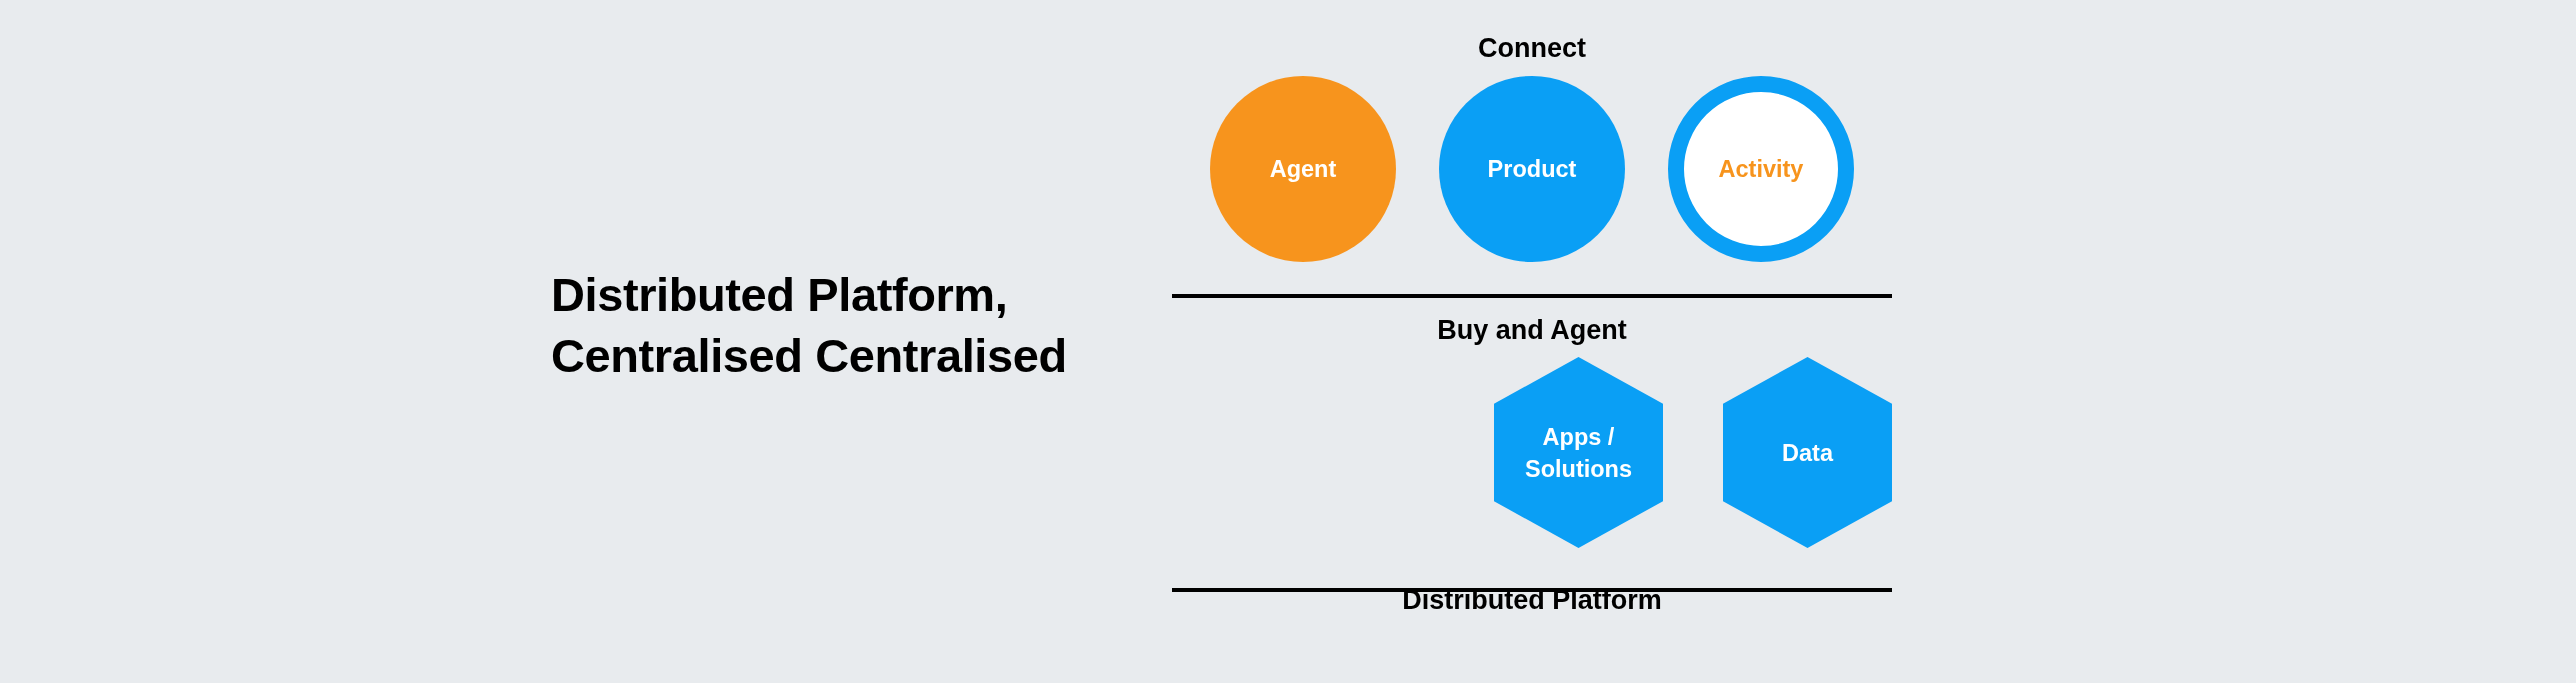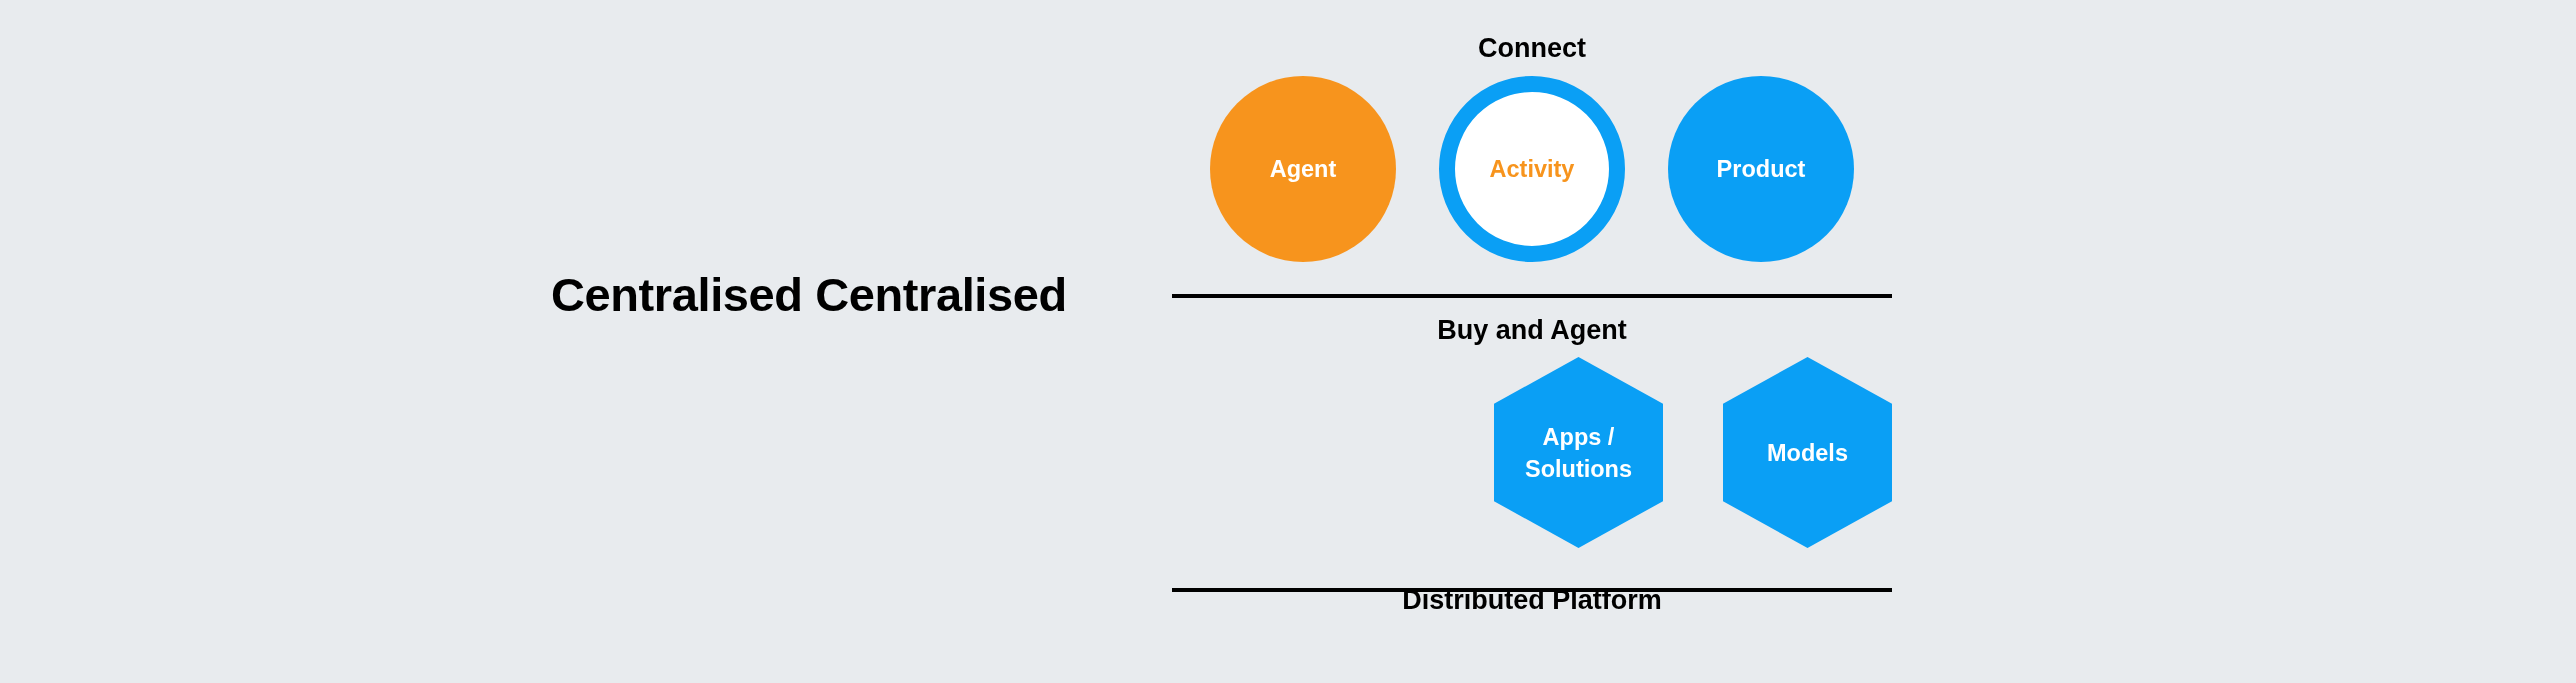--- a/index.html
+++ b/index.html
@@ -107,49 +107,50 @@
     line-height: 32px;
     font-weight: bold;
     text-align: center;
   }
   .hexagon .hex-label { max-width: 130px; }
 </style>
 </head>
 <body>
 
 <div class="slide-title">
+  <div>Distributed Platform,</div>
   <div>Centralised Centralised</div>
 </div>
 
 <div class="diagram">
 
   <div class="section-heading heading-connect">Connect</div>
 
   <div class="circles-row">
     <div class="circle circle-orange">
       <span>Agent</span>
     </div>
+    <div class="circle circle-blue">
+      <span>Product</span>
+    </div>
     <div class="circle circle-ring">
       <span>Activity</span>
-    </div>
-    <div class="circle circle-blue">
-      <span>Product</span>
     </div>
   </div>
 
   <div class="divider divider-1"></div>
 
   <div class="section-heading heading-buysell">Buy and Agent</div>
 
   <div class="hex-row">
     <div class="hexagon">
       <span class="hex-label">Apps / Solutions</span>
     </div>
     <div class="hexagon">
-      <span class="hex-label">Models</span>
+      <span class="hex-label">Data</span>
     </div>
   </div>
 
   <div class="divider divider-2"></div>
 
   <div class="section-heading heading-footer">Distributed Platform</div>
 
 </div>
 
 

